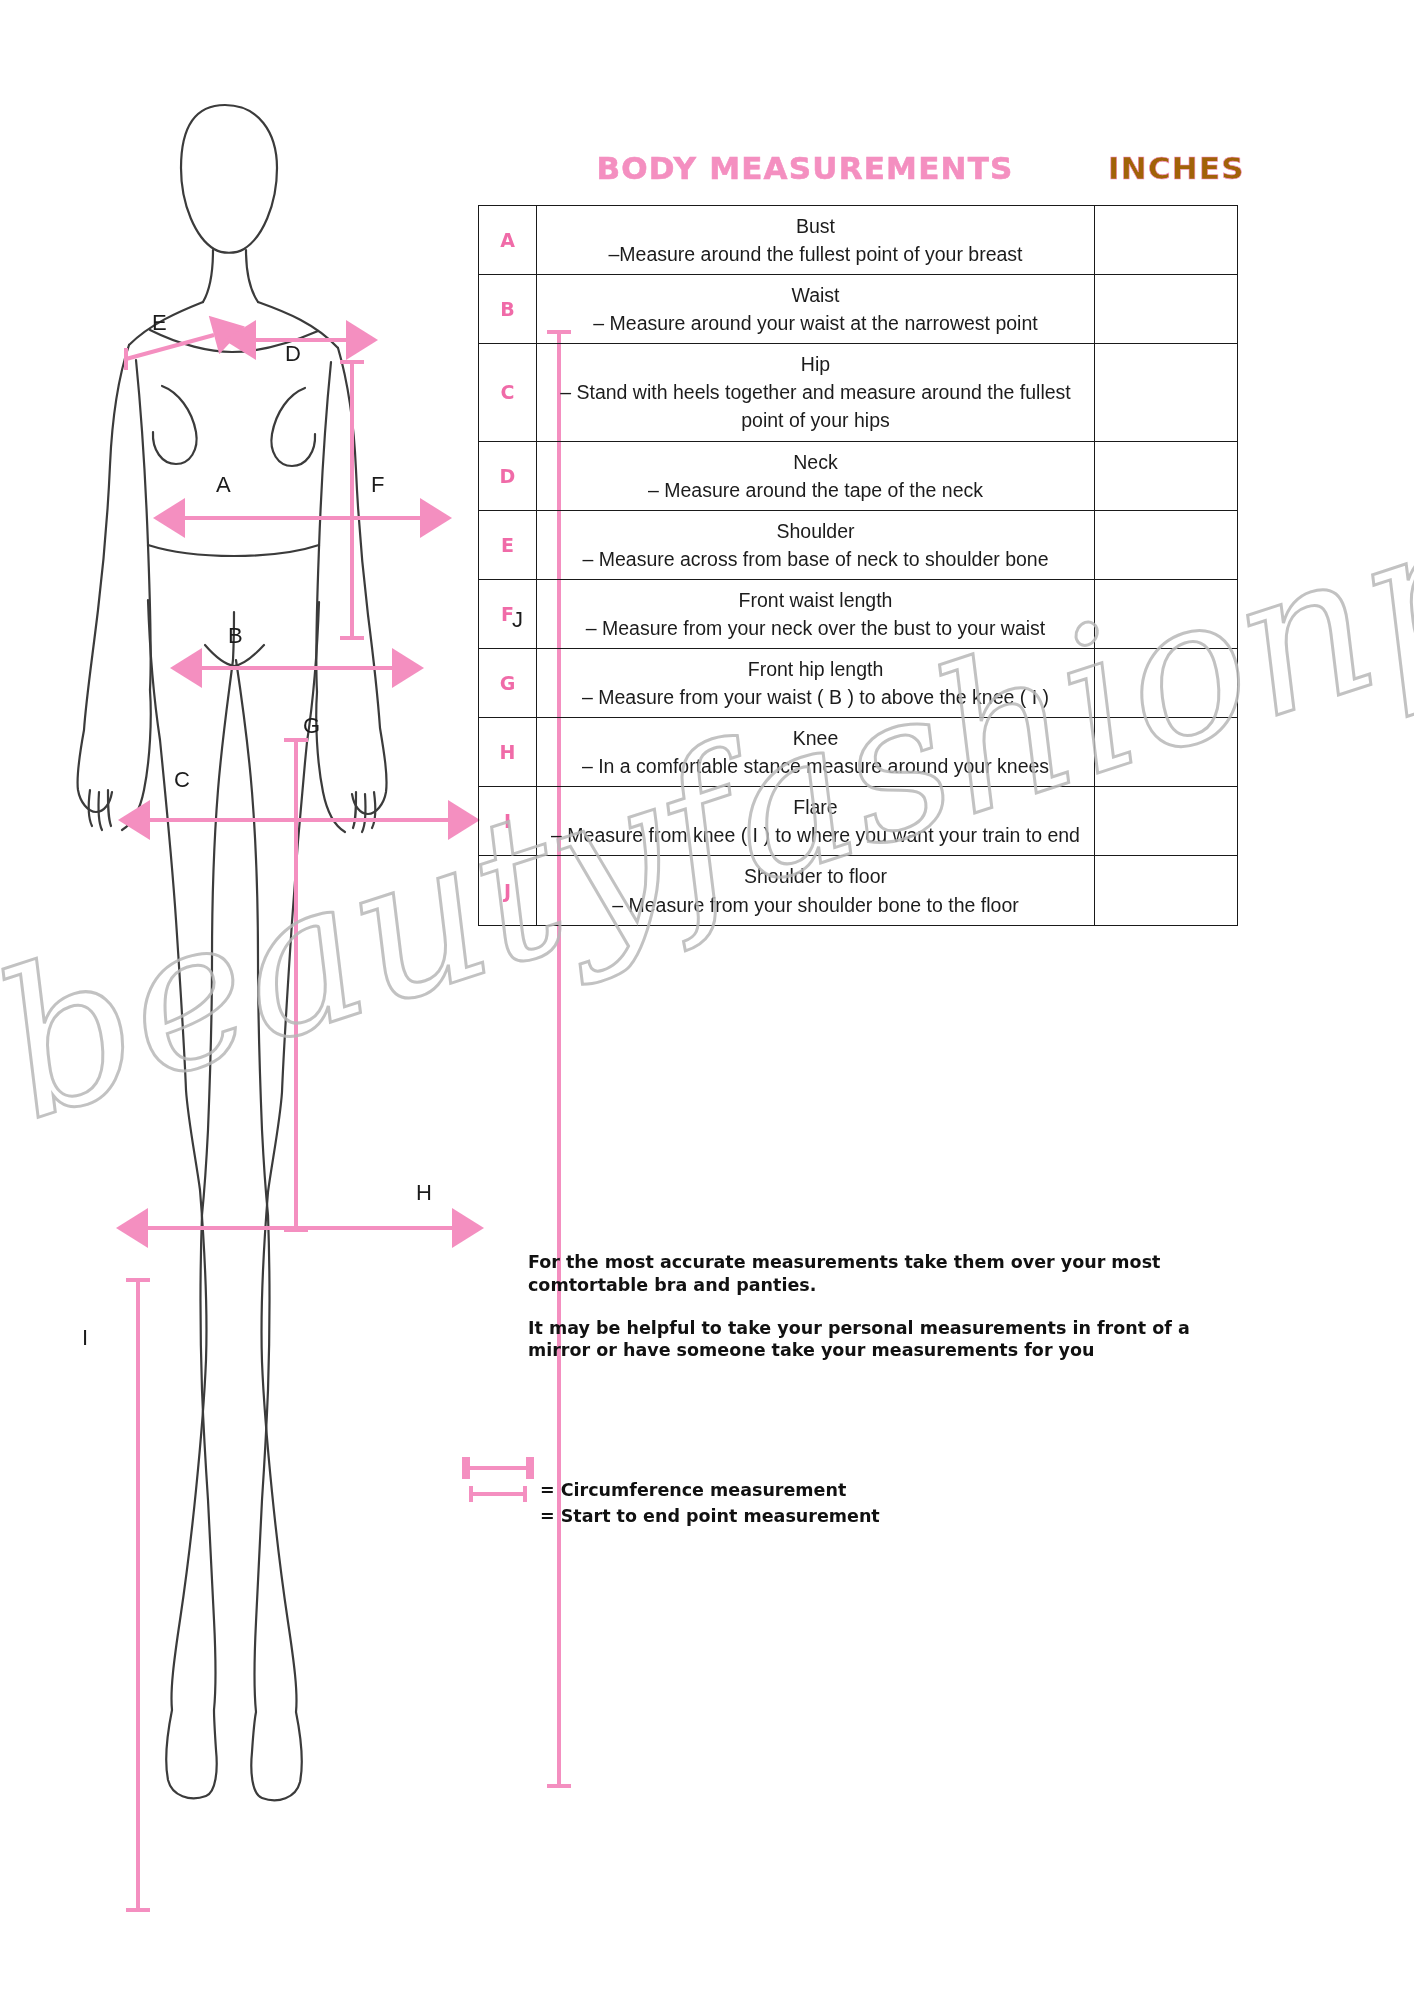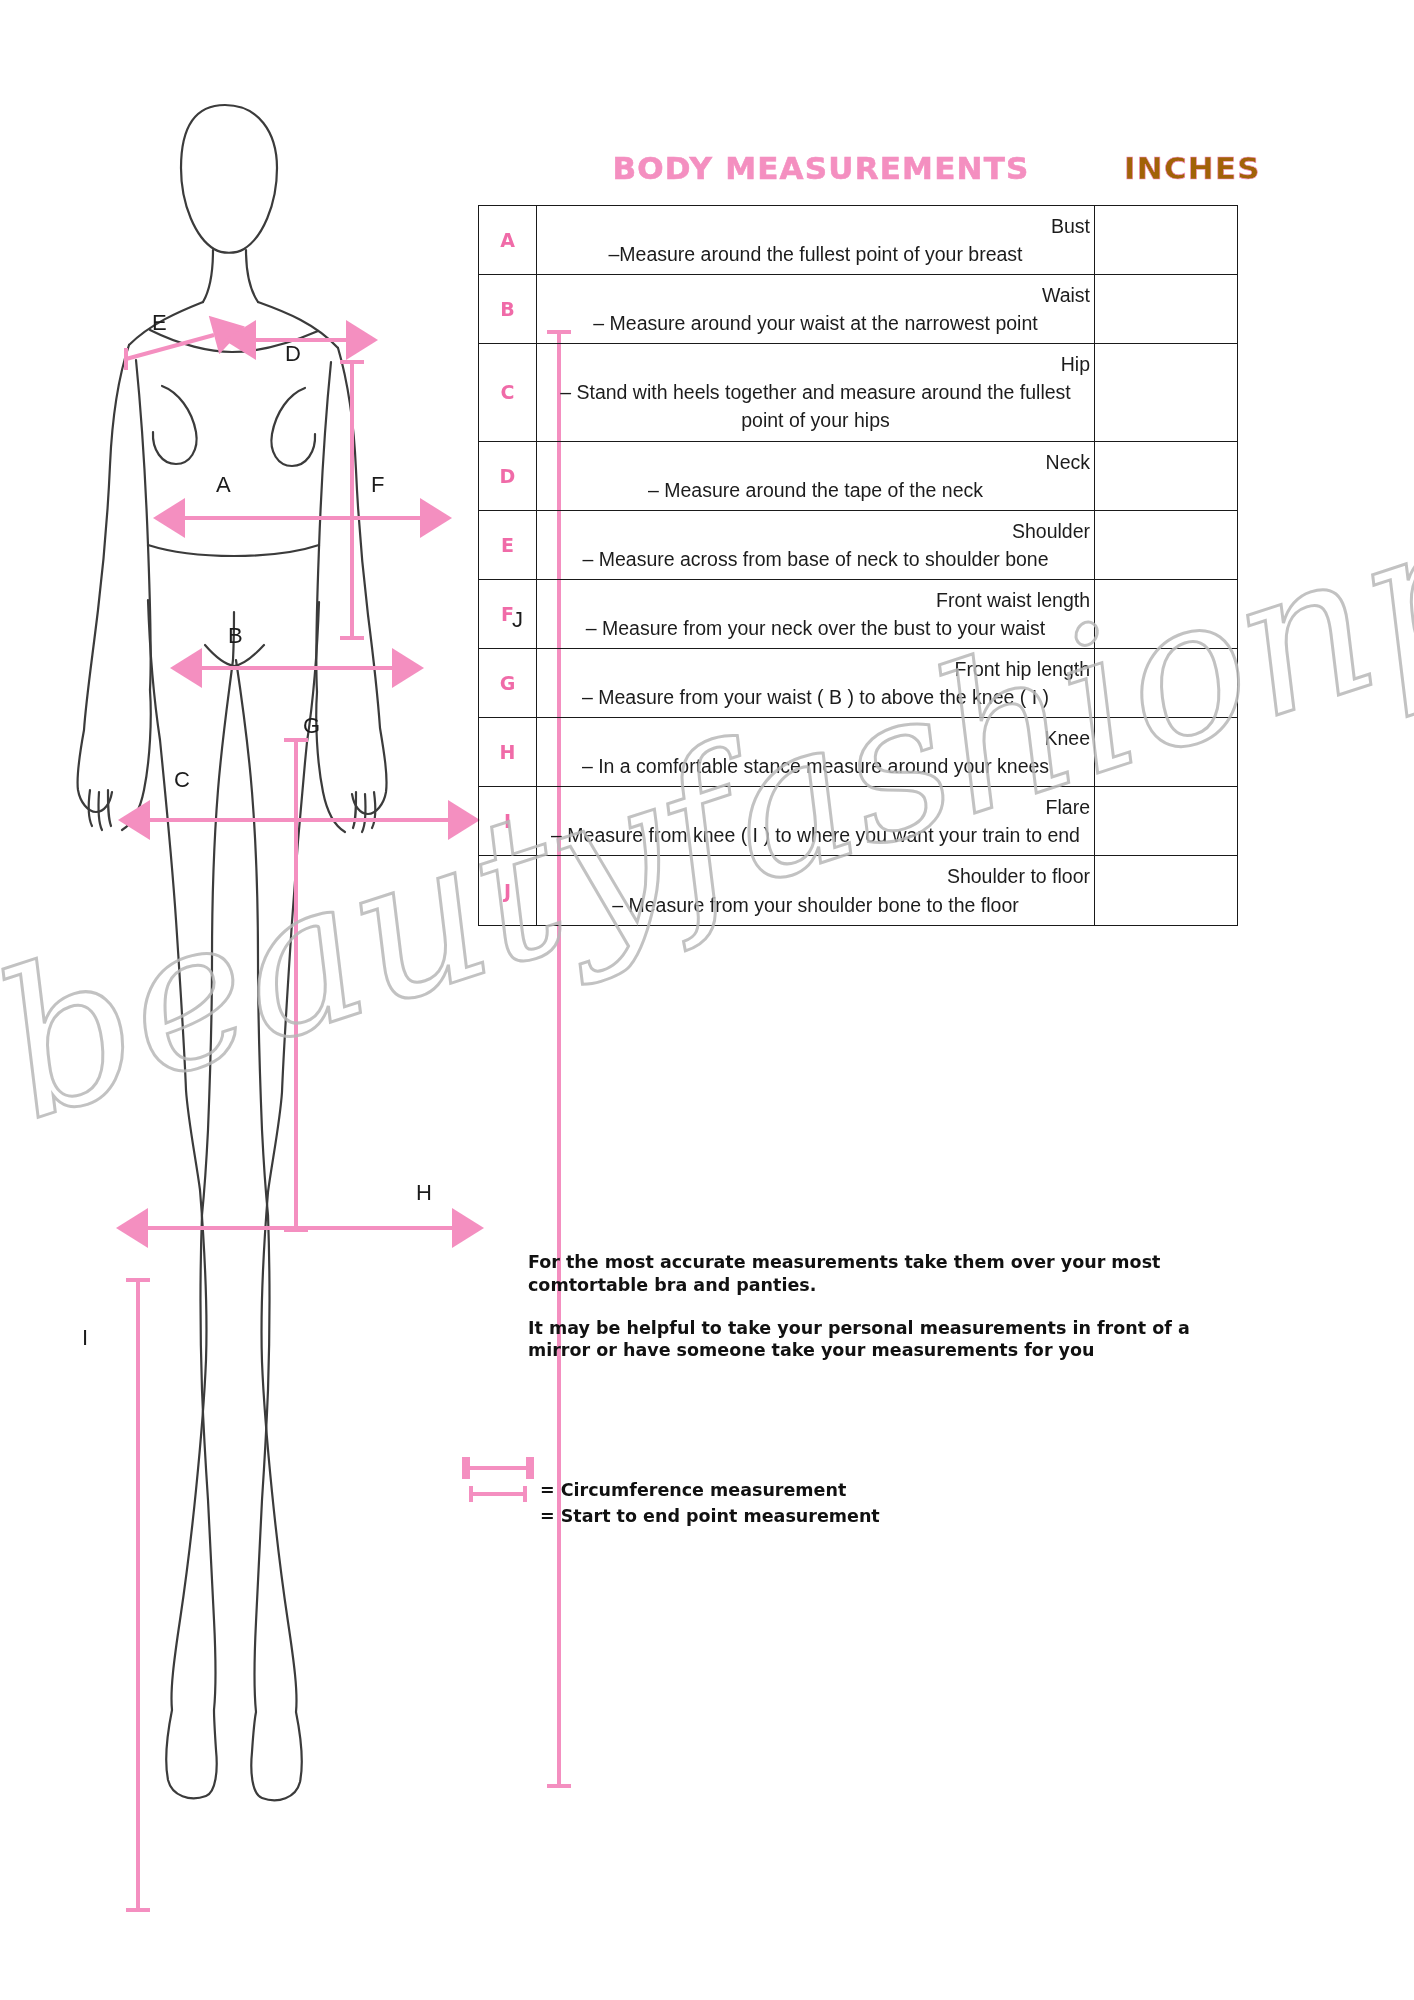--- a/index.html
+++ b/index.html
@@ -47,21 +47,21 @@
   
   .right-col {
     position: absolute;
     left: 600px; top: 0;
     width: 814px; height: 2000px;
     z-index: 3;
   }
 
   .titles {
     position: absolute;
-    left: 16px; top: 150px;
+    left: 0; top: 150px;
     width: 790px;
     display: flex;
     align-items: baseline;
   }
   .title-main {
     font-family: "DejaVu Sans", sans-serif;
     font-weight: bold;
     font-size: 31px;
     letter-spacing: 1.2px;
     color: #f48fc0;
@@ -102,21 +102,21 @@
     font-family: "DejaVu Sans", sans-serif;
   }
   td.desc {
     text-align: center;
     font-size: 19.5px;
     line-height: 1.44;
     color: #1c1c1c;
     padding: 10px 8px;
   }
   td.value { width: 143px; }
-  .desc-title { display: block; text-align: right; }
+  .desc-title { display: block; }
   .desc-body { display: block; }
 
   .notes {
     position: absolute;
     left: -72px;
     top: 1235px;
     width: 690px;
     font-family: "DejaVu Sans", sans-serif;
     font-weight: bold;
     font-size: 17.5px;

